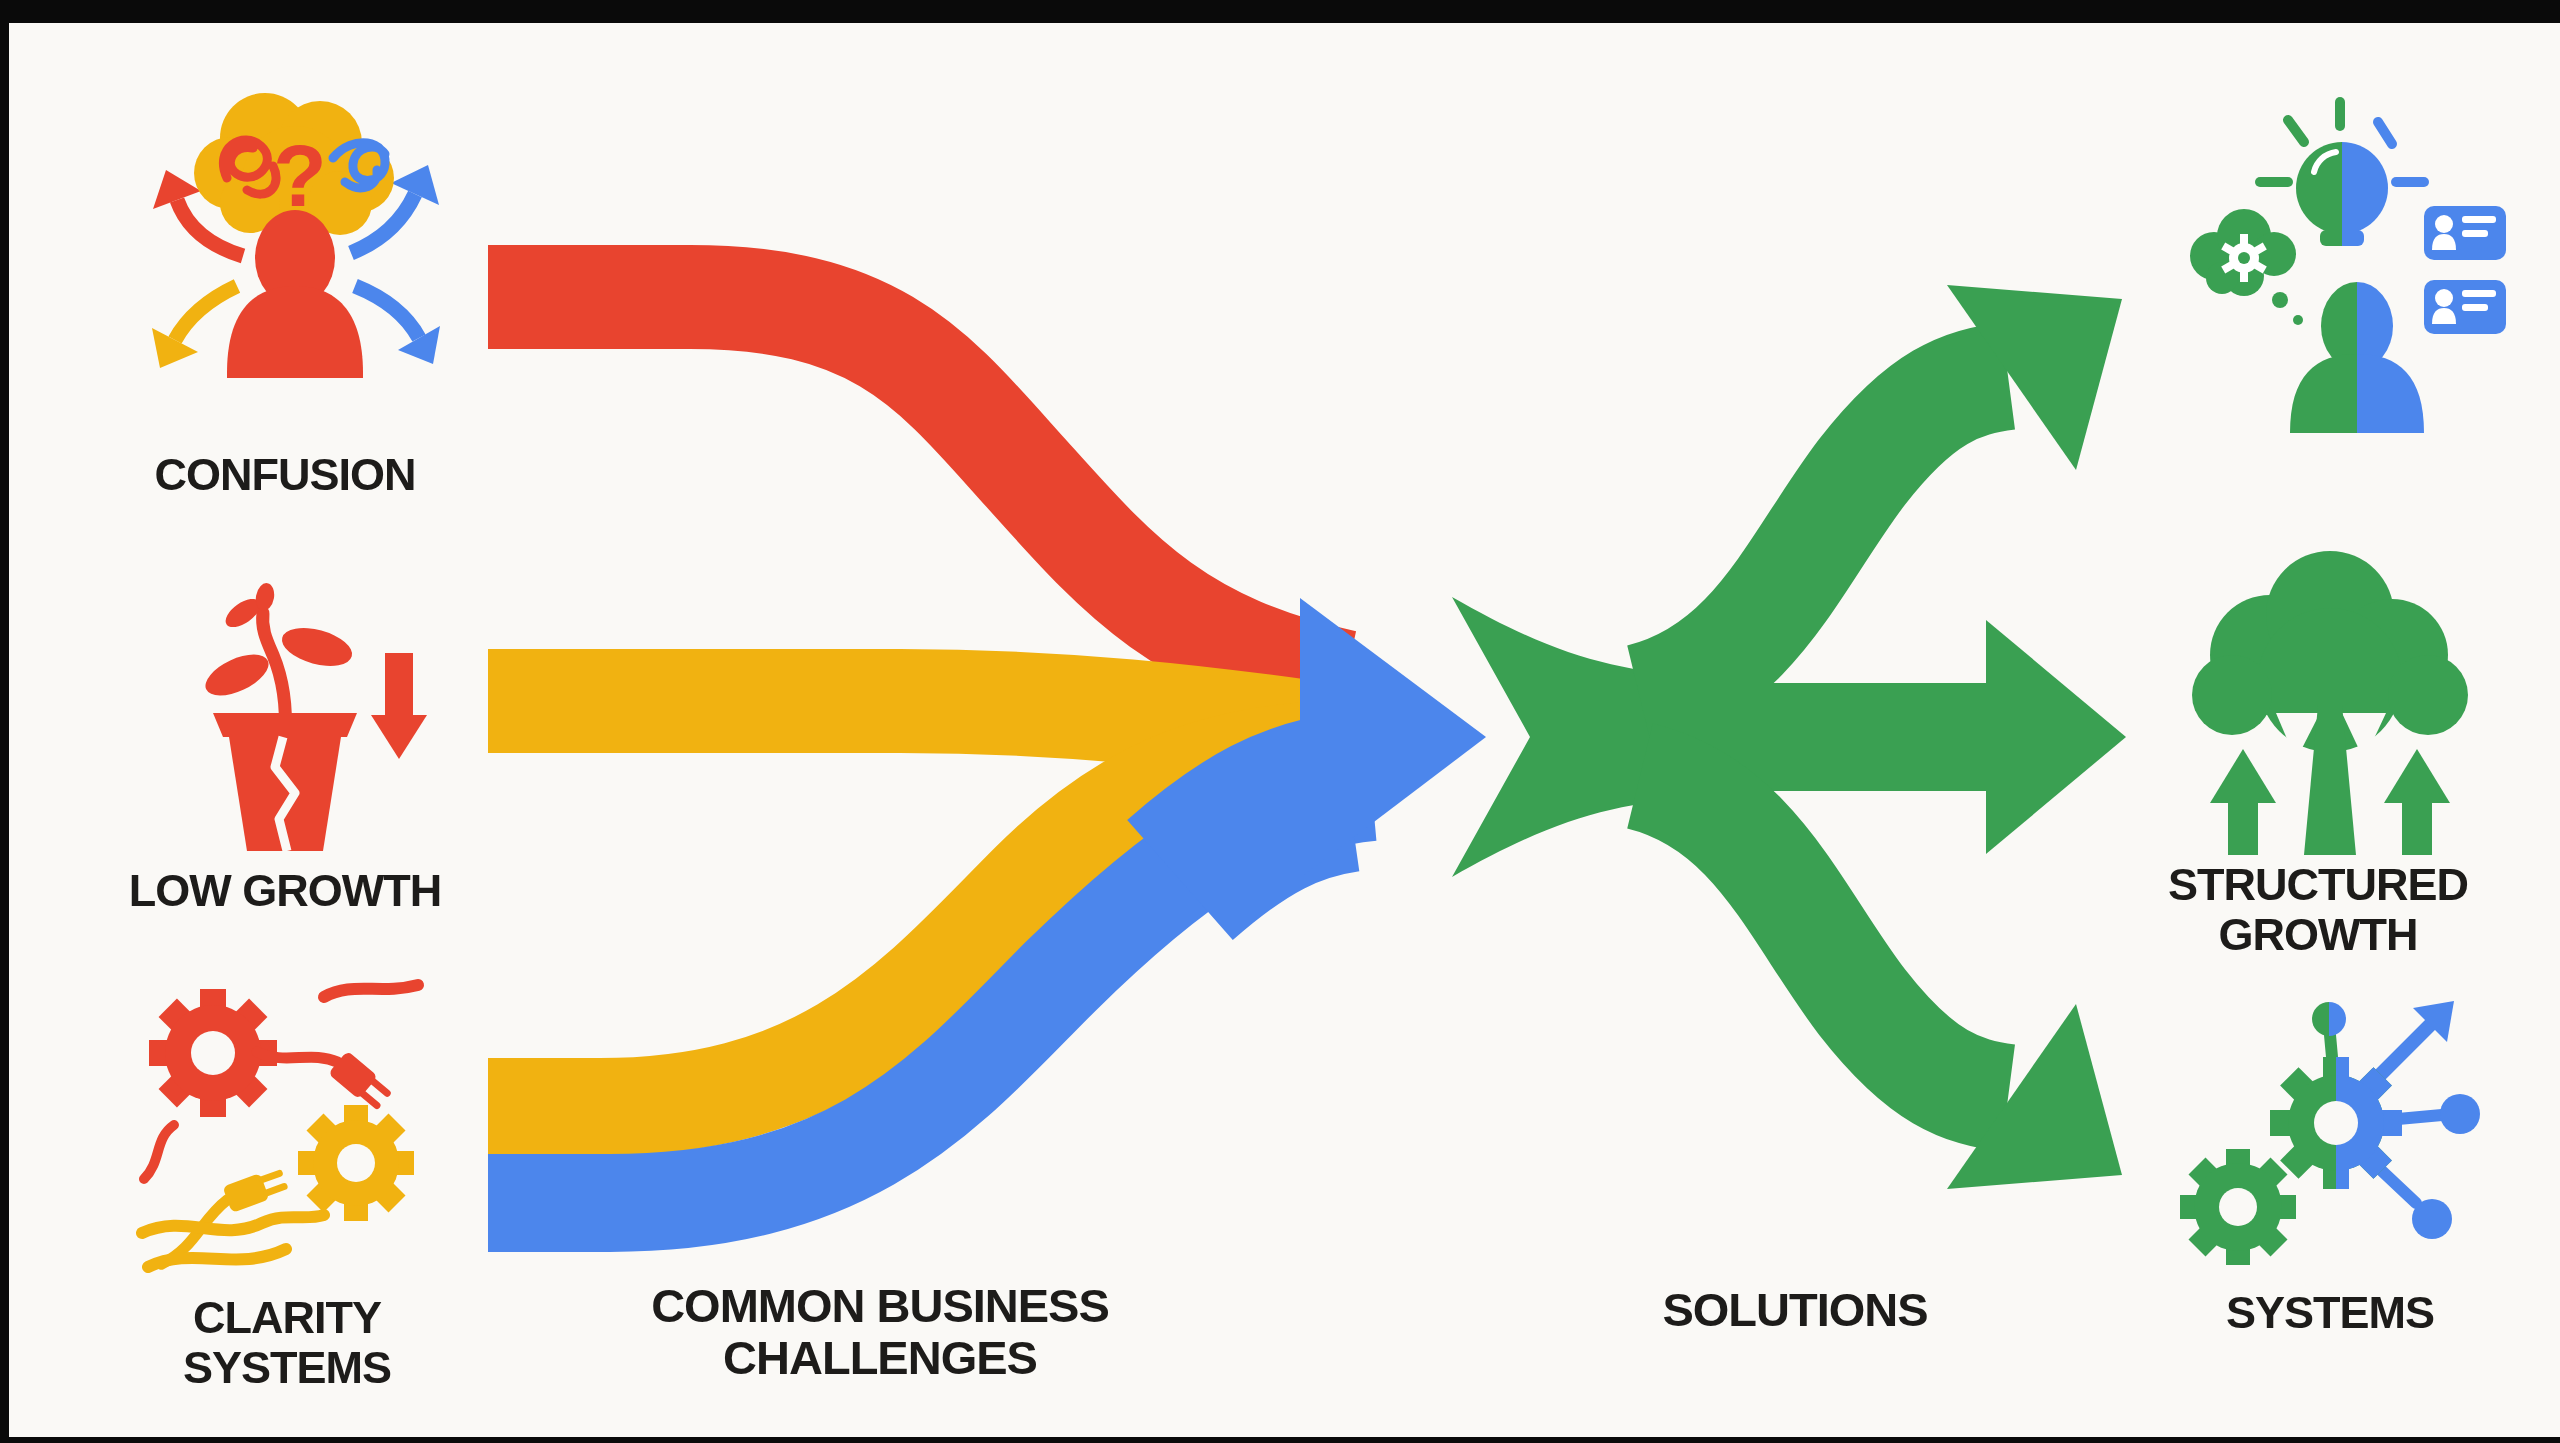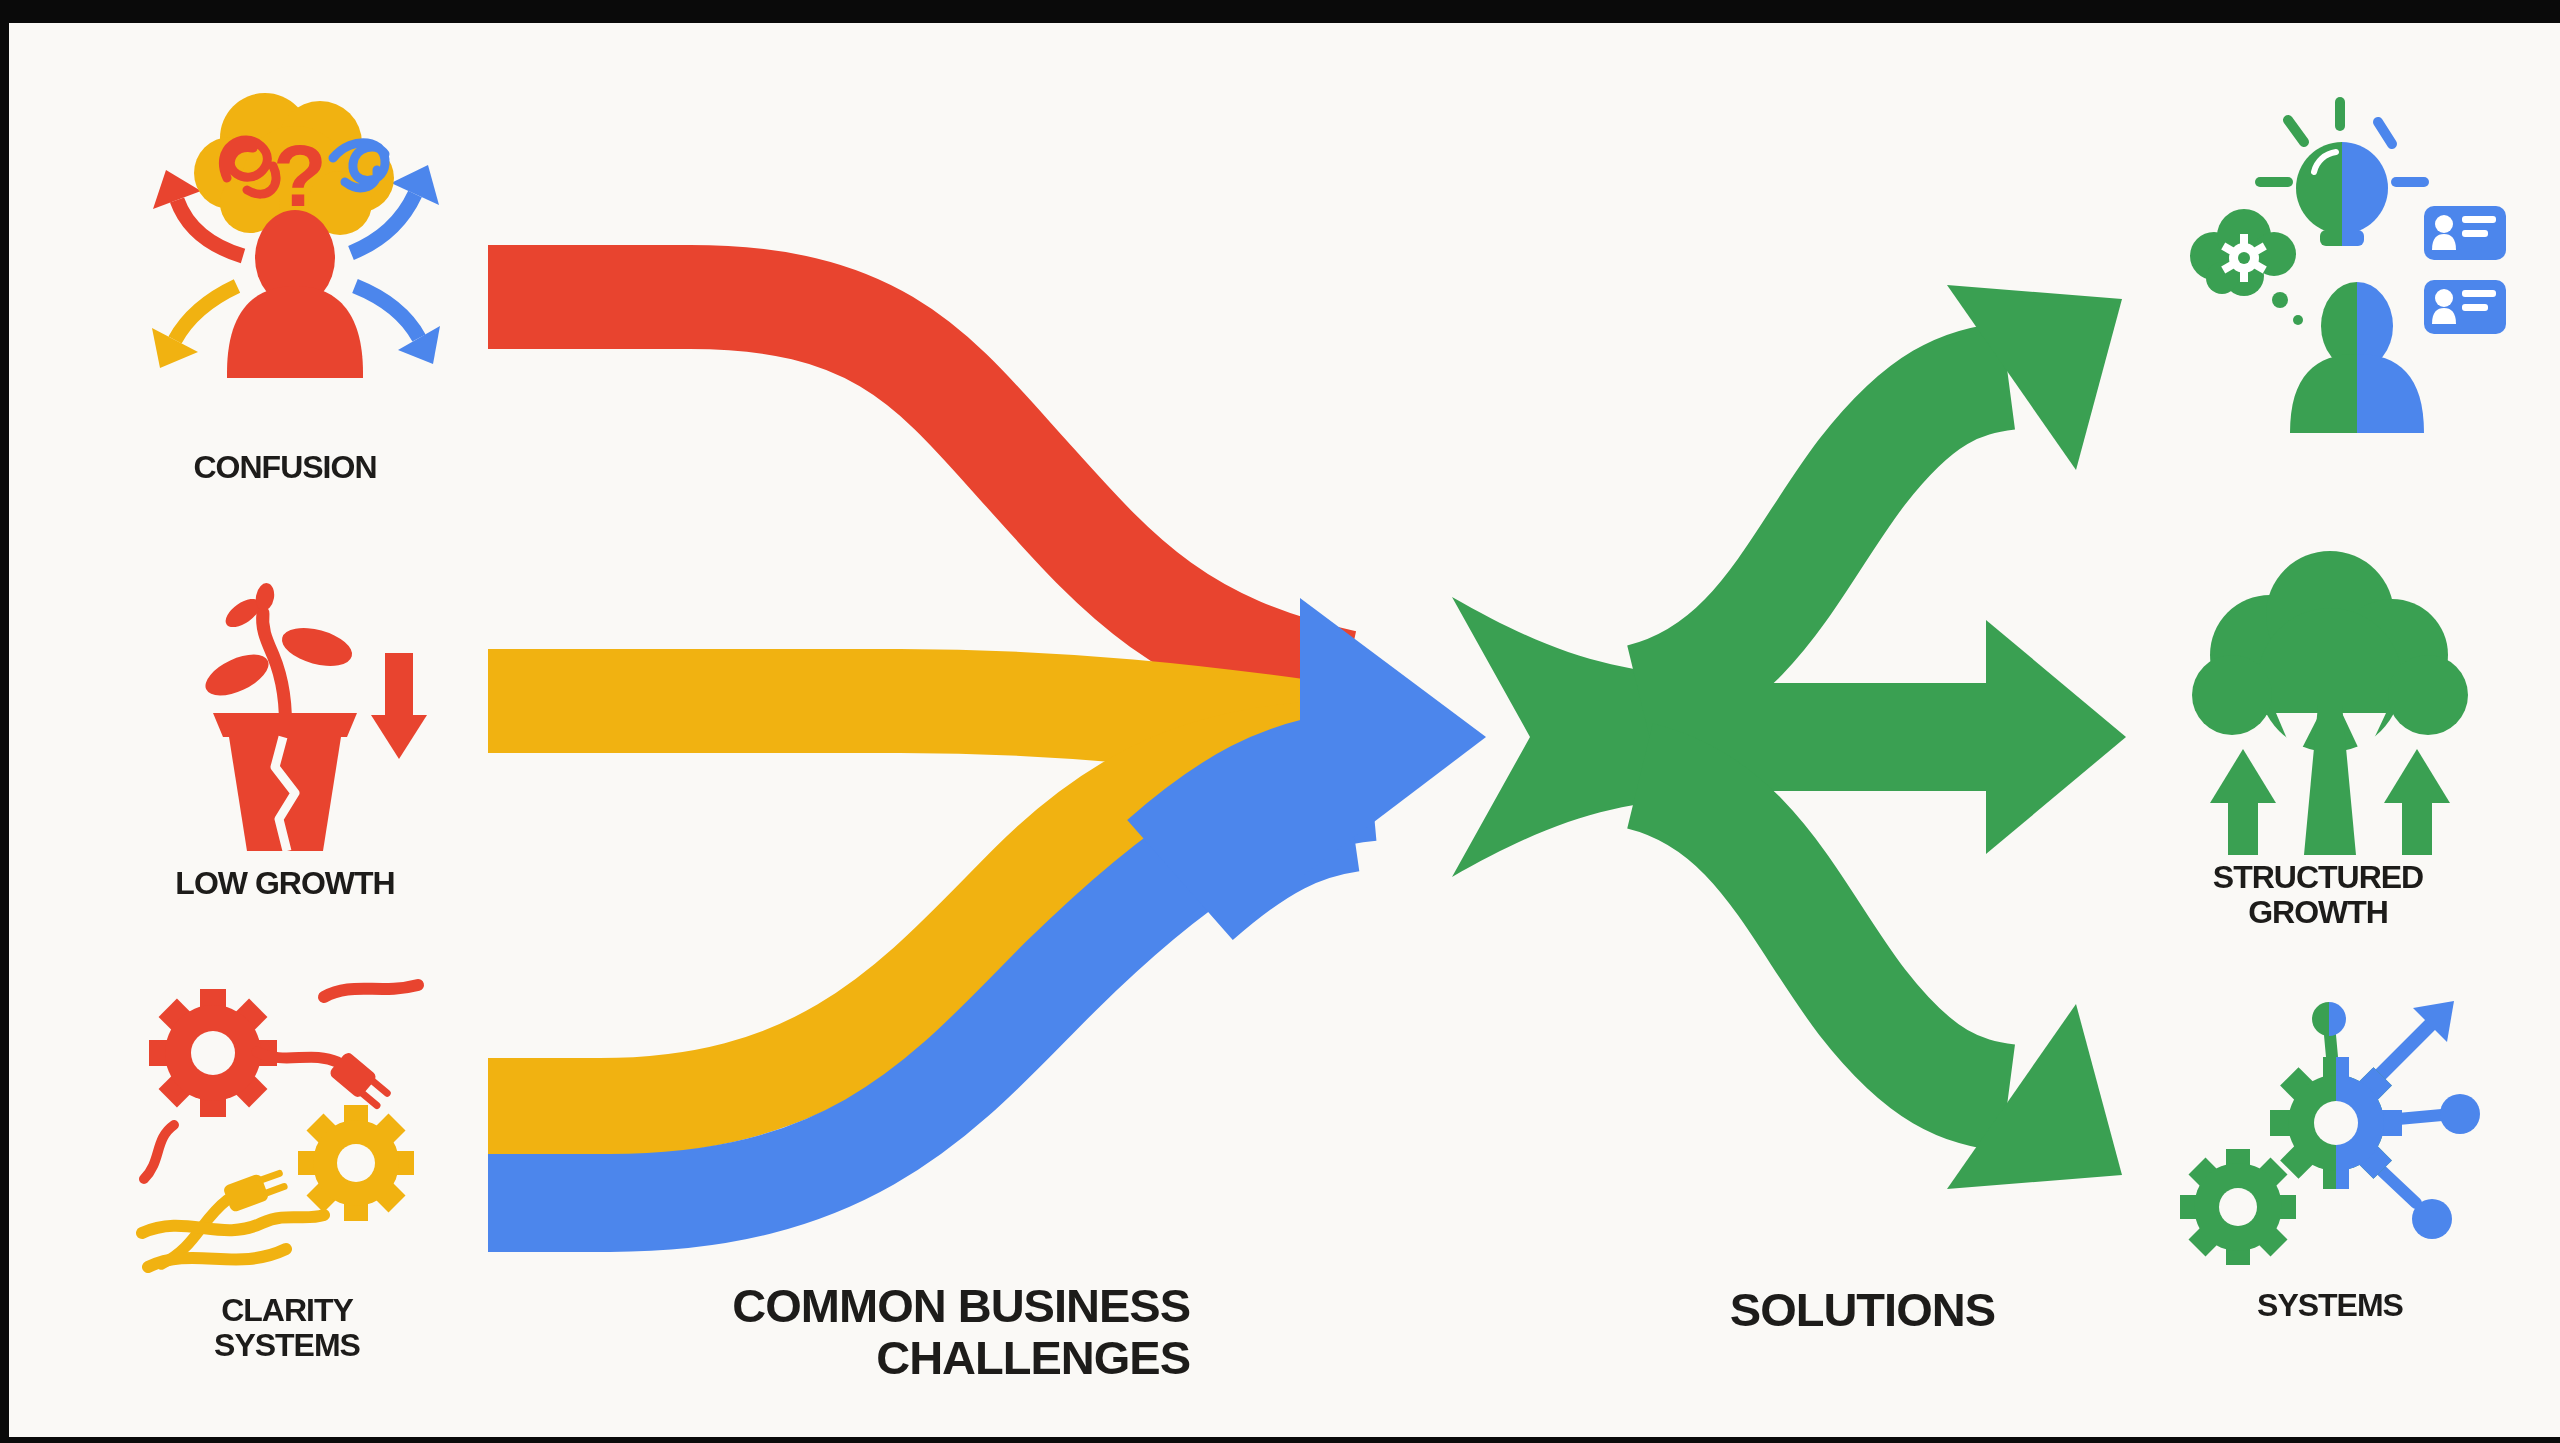--- a/index.html
+++ b/index.html
@@ -8,23 +8,23 @@
     overflow:hidden;font-family:"Liberation Sans",sans-serif;
   }
   .frame{position:absolute;background:#0a0a0a;}
   .frame-top{left:0;top:0;width:2560px;height:23px;}
   .frame-left{left:0;top:0;width:9px;height:1443px;}
   .frame-bottom{left:0;top:1437px;width:2560px;height:6px;}
   .flow{position:absolute;left:0;top:0;}
   .icon{position:absolute;}
   .lbl{
     position:absolute;text-align:center;font-weight:bold;color:#1d1c1a;
-    font-size:32px;line-height:1.1;letter-spacing:-1px;white-space:nowrap;
+    font-size:45px;line-height:1.1;letter-spacing:-1px;white-space:nowrap;
   }
-  .caption{font-size:47px;text-align:right;}
+  .caption{font-size:47px;}
   .f-red{fill:#e8442f}.f-yellow{fill:#f1b211}.f-blue{fill:#4c86ec}
   .f-green{fill:#3aa052}.f-white{fill:#ffffff}.f-bg{fill:#faf9f6}
 </style>
 </head>
 <body>
 
 <div class="canvas">
 
   <svg class="flow" width="2560" height="1443" viewBox="0 0 2560 1443">
 

